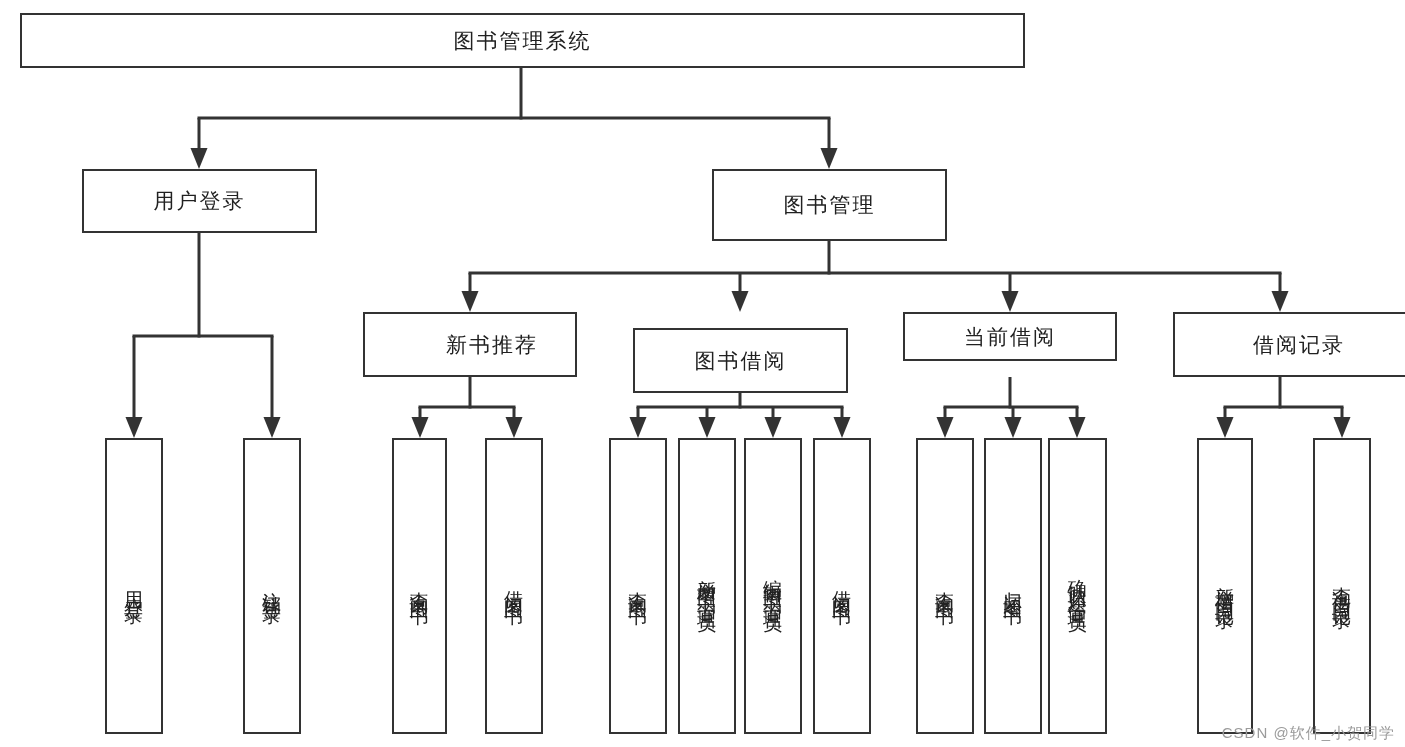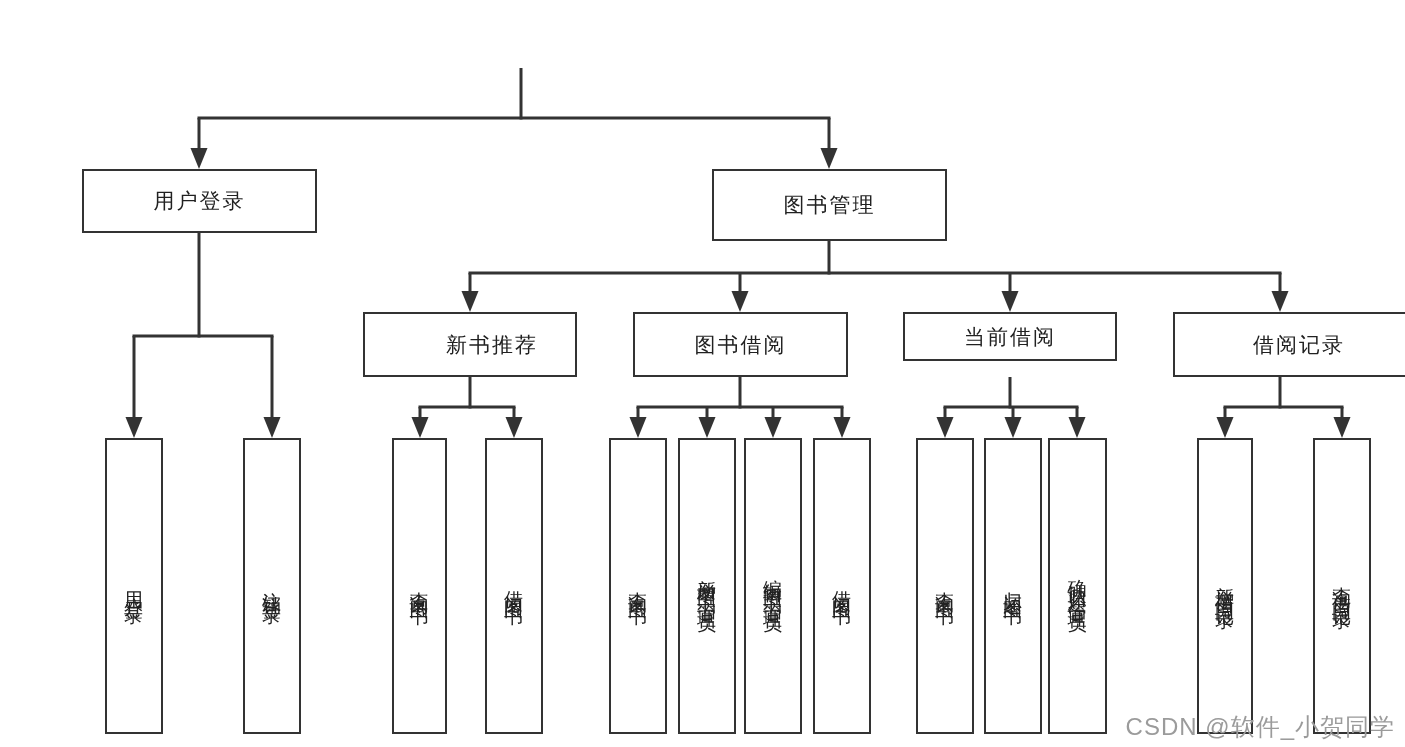--- a/index.html
+++ b/index.html
@@ -41,41 +41,41 @@
     text-orientation: mixed;
     font-size: 19px;
     letter-spacing: 5px;
     line-height: 1;
   }
   
   .b-root    { left: 20px;   top: 13px;  width: 1005px; height: 55px; }
   .b-login   { left: 82px;   top: 169px; width: 235px;  height: 64px; }
   .b-mgmt    { left: 712px;  top: 169px; width: 235px;  height: 72px; }
   .b-newbook { left: 363px;  top: 312px; width: 214px;  height: 65px; padding-left: 44px; }
-  .b-borrow  { left: 633px;  top: 312px; width: 215px;  height: 65px; text-align: center; }
+  .b-borrow  { left: 633px;  top: 328px; width: 215px;  height: 65px; text-align: center; }
   .b-current { left: 903px;  top: 312px; width: 214px;  height: 49px; text-align: right; }
   .b-records { left: 1173px; top: 312px; width: 252px;  height: 65px; }
   .b-leaf1  { left: 105px;  width: 58px; }
   .b-leaf2  { left: 243px;  width: 58px; }
   .b-leaf3  { left: 392px;  width: 55px; }
   .b-leaf4  { left: 485px;  width: 58px; }
   .b-leaf5  { left: 609px;  width: 58px; }
   .b-leaf6  { left: 678px;  width: 58px; }
   .b-leaf7  { left: 744px;  width: 58px; }
   .b-leaf8  { left: 813px;  width: 58px; }
   .b-leaf9  { left: 916px;  width: 58px; }
   .b-leaf10 { left: 984px;  width: 58px; }
   .b-leaf11 { left: 1048px; width: 59px; }
   .b-leaf12 { left: 1197px; width: 56px; }
   .b-leaf13 { left: 1313px; width: 58px; }
   .watermark {
     position: absolute;
     right: 10px;
     bottom: 4px;
-    font-size: 24px;
+    font-size: 15px;
     letter-spacing: 1px;
     color: var(--wm);
     white-space: nowrap;
     z-index: 5;
     margin-top: 32px;
   }
 </style>
 </head>
 <body>
 
@@ -129,20 +129,23 @@
       <line x1="1077" y1="407" x2="1077" y2="423" stroke="#333333" stroke-width="3"></line>
       <polygon points="1068.5,417 1085.5,417 1077,438" fill="#333333"></polygon>
       <line x1="1280" y1="377" x2="1280" y2="408.5" stroke="#333333" stroke-width="3"></line>
       <line x1="1223.5" y1="407" x2="1343.5" y2="407" stroke="#333333" stroke-width="3"></line>
       <line x1="1225" y1="407" x2="1225" y2="423" stroke="#333333" stroke-width="3"></line>
       <polygon points="1216.5,417 1233.5,417 1225,438" fill="#333333"></polygon>
       <line x1="1342" y1="407" x2="1342" y2="423" stroke="#333333" stroke-width="3"></line>
       <polygon points="1333.5,417 1350.5,417 1342,438" fill="#333333"></polygon>
     </svg>
 
+  <div class="box h b-root">
+    <span class="label">图书管理系统</span>
+  </div>
 
   <div class="box h b-login">
     <span class="label">用户登录</span>
   </div>
   <div class="box h b-mgmt">
     <span class="label">图书管理</span>
   </div>
 
   <div class="box h b-newbook">
     <span class="label">新书推荐</span>

